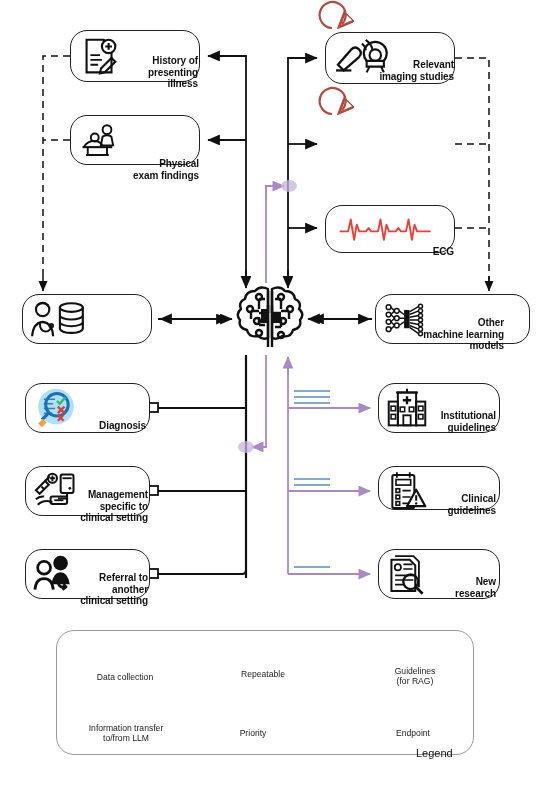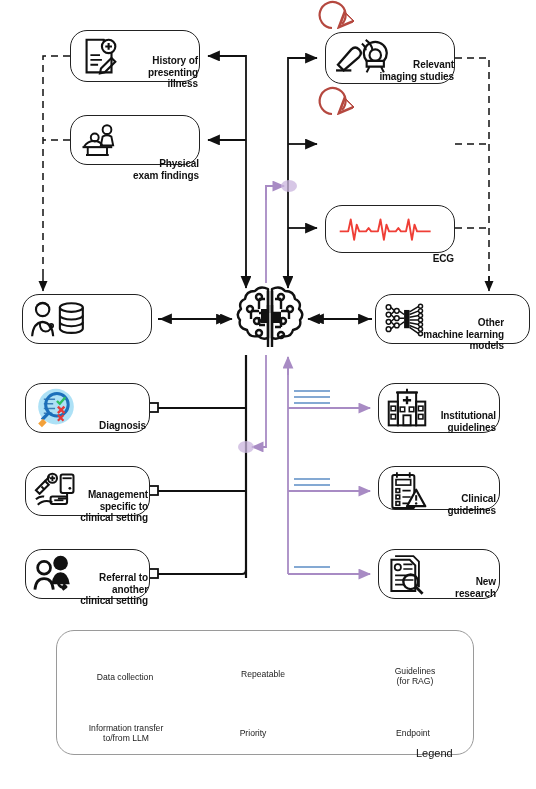--- a/index.html
+++ b/index.html
@@ -195,21 +195,21 @@
   </svg>
   <div class="nodelabel" style="left:48px;top:26px;width:80px;white-space:pre-line;">Relevant
 imaging studies</div>
 </div>
 
 
 <div class="nodebox" style="left:325px;top:205px;width:130px;height:48px;">
   <svg class="ico" viewBox="0 0 120 40" style="left:4px;top:5px;width:118px;height:34px;">
     <path d="M2 24 h10 l3 -14 l4 24 l3 -18 l3 8 h8 l3 -4 l3 4 h8 l3 -14 l4 24 l3 -18 l3 8 h8 l3 -4 l3 4 h6 l3 -14 l4 24 l3 -18 l3 8 h16" fill="none" stroke="#ef3e36" stroke-width="2.2" stroke-linejoin="round"></path>
   </svg>
-  <div class="nodelabel" style="left:60px;top:47px;width:68px;white-space:pre-line;">ECG</div>
+  <div class="nodelabel" style="left:60px;top:40px;width:68px;white-space:pre-line;">ECG</div>
 </div>
 
 <div class="nodebox" style="left:22px;top:294px;width:130px;height:50px;">
   <svg class="ico" viewBox="0 0 62 46" style="left:4px;top:3px;width:60px;height:44px;">
     <circle cx="16" cy="12" r="7" fill="none" stroke="#111" stroke-width="2.2"></circle>
     <path d="M10 8 q6 -5 12 0" fill="none" stroke="#111" stroke-width="2.2"></path>
     <path d="M5 40 q1 -14 11 -15 q10 1 11 15" fill="none" stroke="#111" stroke-width="2.2"></path>
     <path d="M13 26 q0 9 6 9 q6 0 6 -7" fill="none" stroke="#111" stroke-width="2"></path>
     <circle cx="25" cy="29" r="2" fill="none" stroke="#111" stroke-width="1.8"></circle>
     <ellipse cx="46" cy="10" rx="12" ry="4.5" fill="none" stroke="#111" stroke-width="2.2"></ellipse>

